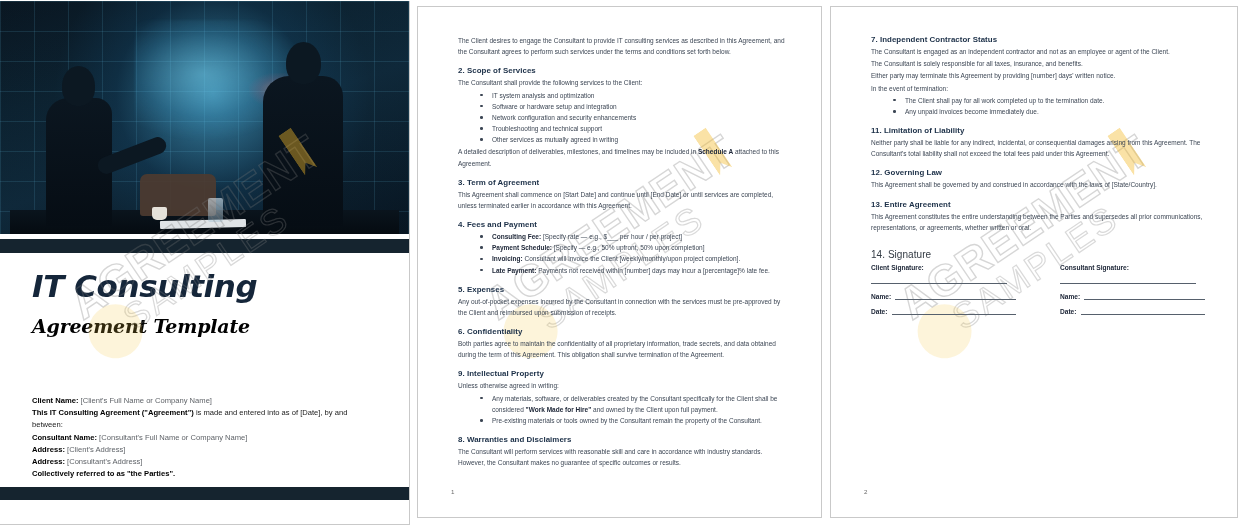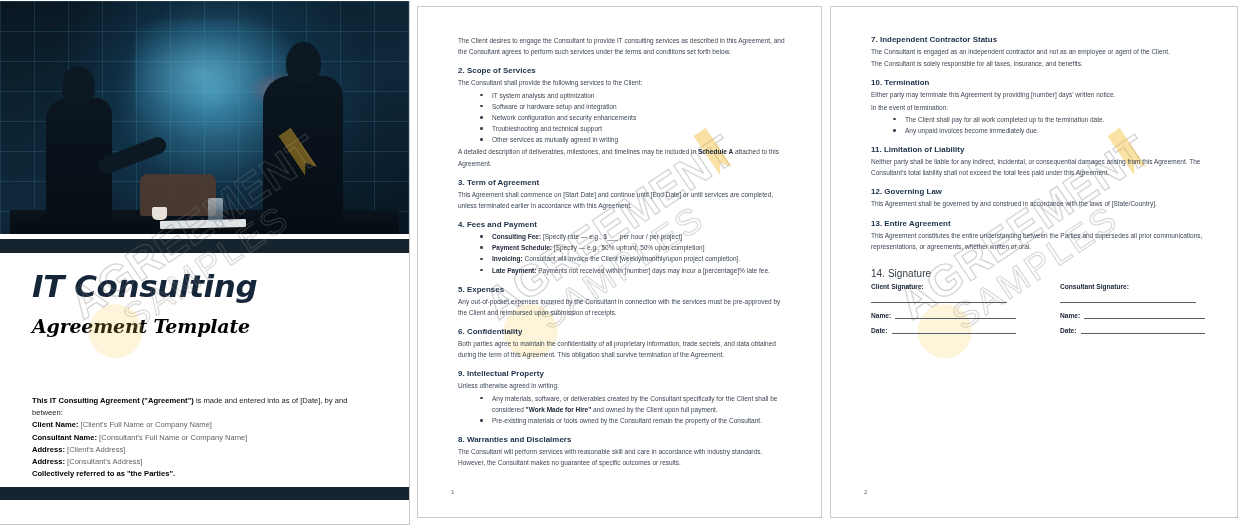--- a/index.html
+++ b/index.html
@@ -324,25 +324,25 @@
       <div class="wm-l2">SAMPLES</div>
     </div>
 
     <div class="cover-titles">
       <div class="title-main">IT Consulting</div>
       <div class="title-sub">Agreement Template</div>
     </div>
 
     <div class="cover-body">
       <div>
-        <span class="lead">This IT Consulting Agreement ("Agreement")</span><span> is made and entered into as of [Date], by and between:</span>
-      </div>
-      <div>
         <span class="lbl">Client Name:</span>
         <span class="ph">[Client's Full Name or Company Name]</span>
+      </div>
+      <div>
+        <span class="lead">This IT Consulting Agreement ("Agreement")</span><span> is made and entered into as of [Date], by and between:</span>
       </div>
       <div>
         <span class="lbl">Consultant Name:</span>
         <span class="ph">[Consultant's Full Name or Company Name]</span>
       </div>
       <div>
         <span class="lbl">Address:</span>
         <span class="ph">[Client's Address]</span>
       </div>
       <div>
@@ -416,21 +416,20 @@
       <div class="wm-flag"></div>
       <div class="wm-l1">AGREEMENT</div>
       <div class="wm-l2">SAMPLES</div>
     </div>
 
     <div class="sheet">
       <div class="h2 first">7. Independent Contractor Status</div>
       <p class="body">The Consultant is engaged as an independent contractor and not as an employee or agent of the Client.</p>
       <p class="body">The Consultant is solely responsible for all taxes, insurance, and benefits.</p>
 
-      <div class="h2">10. Termination</div>
       <p class="body">Either party may terminate this Agreement by providing [number] days' written notice.</p>
       <p class="body">In the event of termination:</p>
       <ul class="bullets">
         <li>The Client shall pay for all work completed up to the termination date.</li>
         <li>Any unpaid invoices become immediately due.</li>
       </ul>
 
       <div class="h2">11. Limitation of Liability</div>
       <p class="body">Neither party shall be liable for any indirect, incidental, or consequential damages arising from this Agreement. The Consultant's total liability shall not exceed the total fees paid under this Agreement.</p>
 

